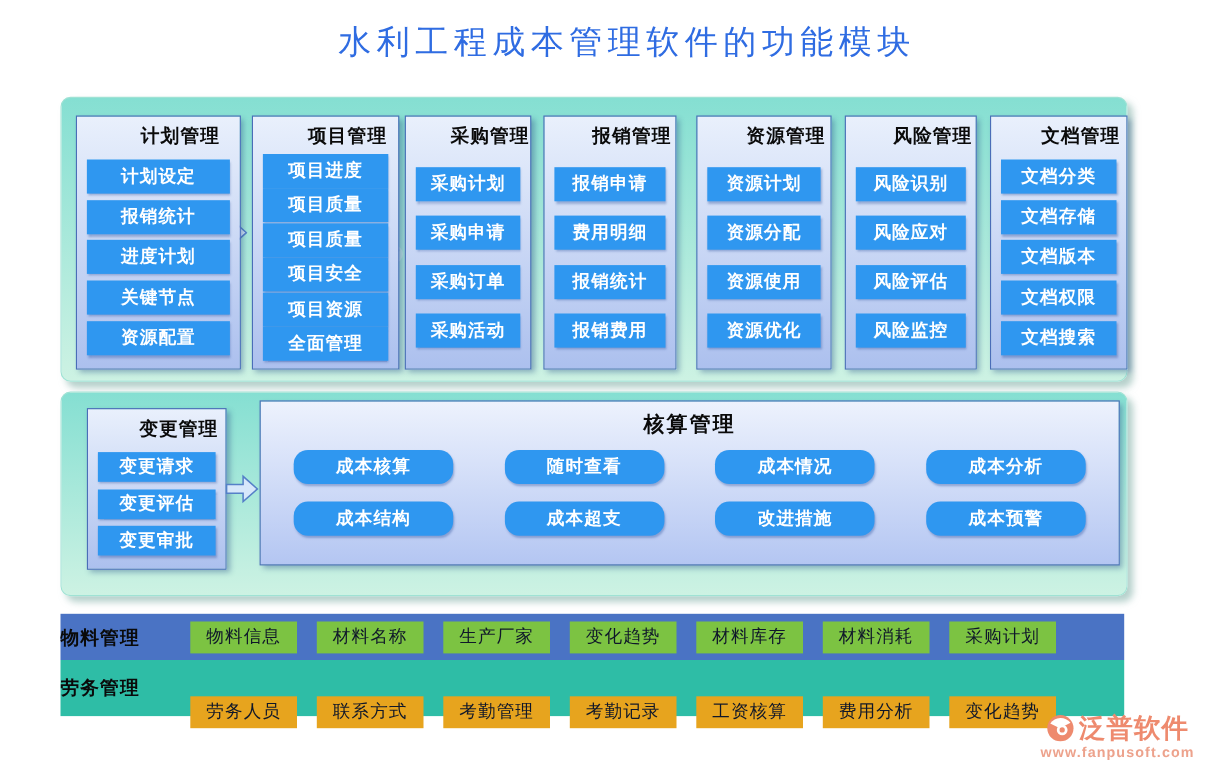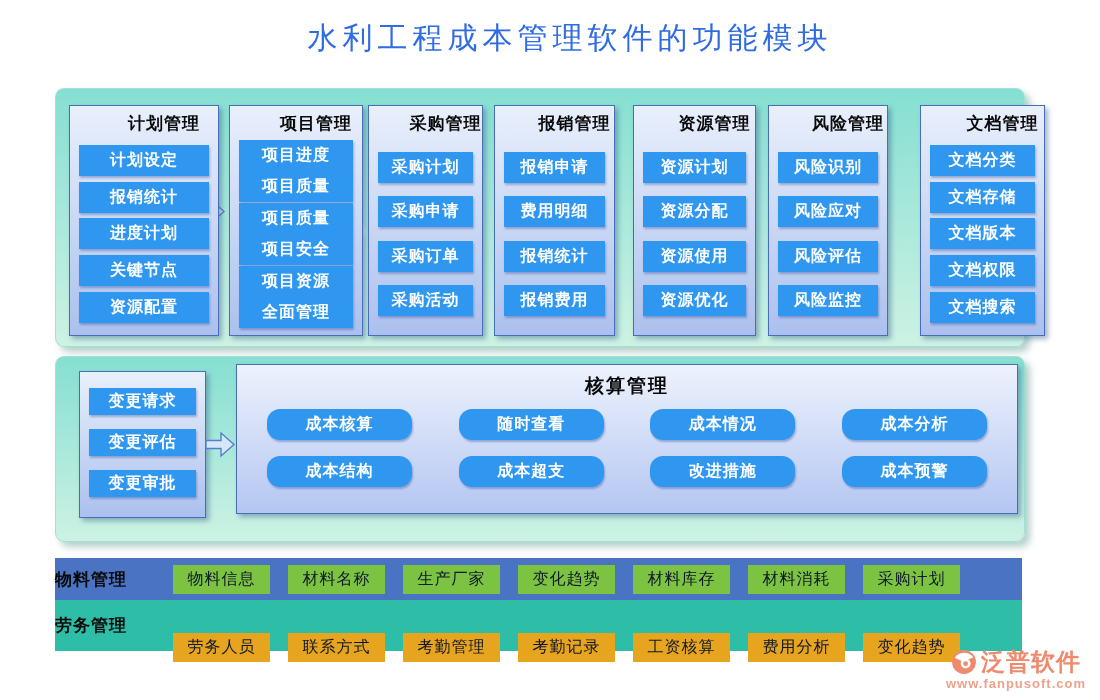--- a/index.html
+++ b/index.html
@@ -129,34 +129,35 @@
       </div>
       <div class="panel" style="left: 712px; width: 118px;">
         <div class="phead">风险管理</div>
         <div class="pitems">
           <div class="pbtn">风险识别</div>
           <div class="pbtn">风险应对</div>
           <div class="pbtn">风险评估</div>
           <div class="pbtn">风险监控</div>
         </div>
       </div>
-      <div class="panel" style="left: 864px; width: 123px;">
+      <div class="panel" style="left: 844px; width: 123px;">
         <div class="phead">文档管理</div>
         <div class="pitems">
           <div class="pbtn">文档分类</div>
           <div class="pbtn">文档存储</div>
           <div class="pbtn">文档版本</div>
           <div class="pbtn">文档权限</div>
           <div class="pbtn">文档搜索</div>
         </div>
       </div>
     </div>
 
   <div class="section mid" id="mid-section">
     <div class="panel change" id="change-panel">
+      <div class="phead">变更管理</div>
       <div class="pitems" id="change-items">
           <div class="pbtn" style="flex: 0 0 27px; height: 27px;">变更请求</div>
           <div class="pbtn" style="flex: 0 0 27px; height: 27px;">变更评估</div>
           <div class="pbtn" style="flex: 0 0 27px; height: 27px;">变更审批</div>
         </div>
     </div>
     <svg class="arrow" style="left:148px;top:74px;" width="32" height="27" viewBox="0 0 30 27">
       <polygon points="1,9.5 16,9.5 16,2 29,13.5 16,25 16,17.5 1,17.5" fill="#d7e7fb" stroke="#5580c8" stroke-width="1.4"></polygon>
     </svg>
     <div class="bigpanel">

